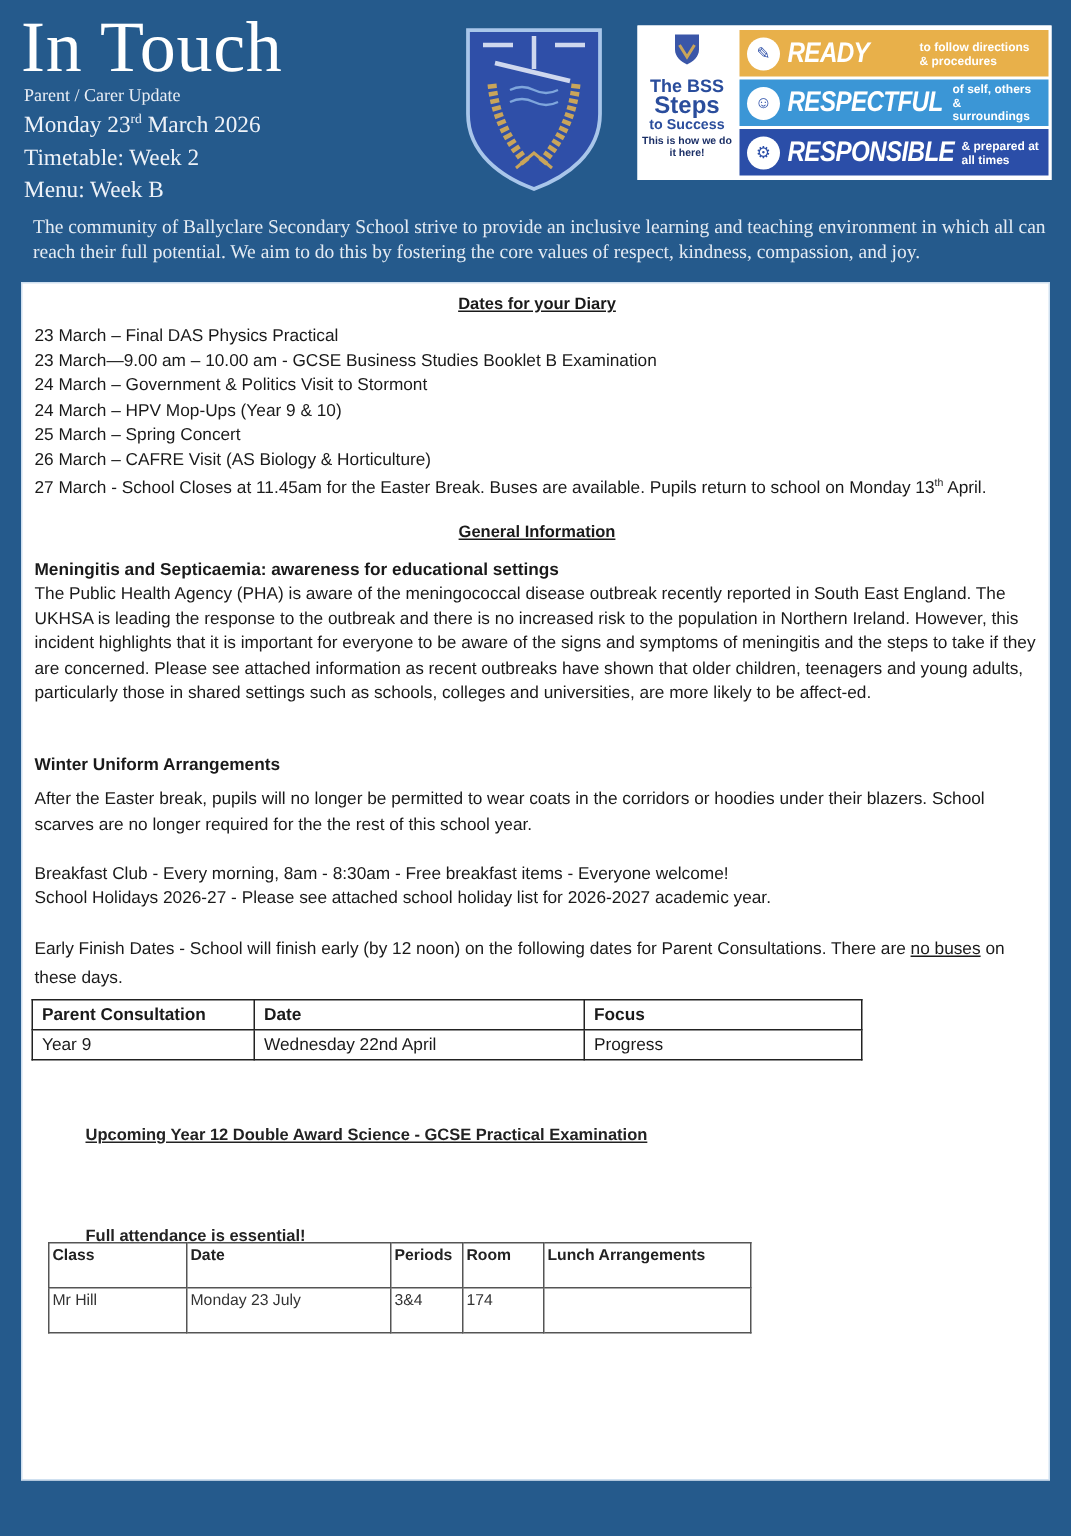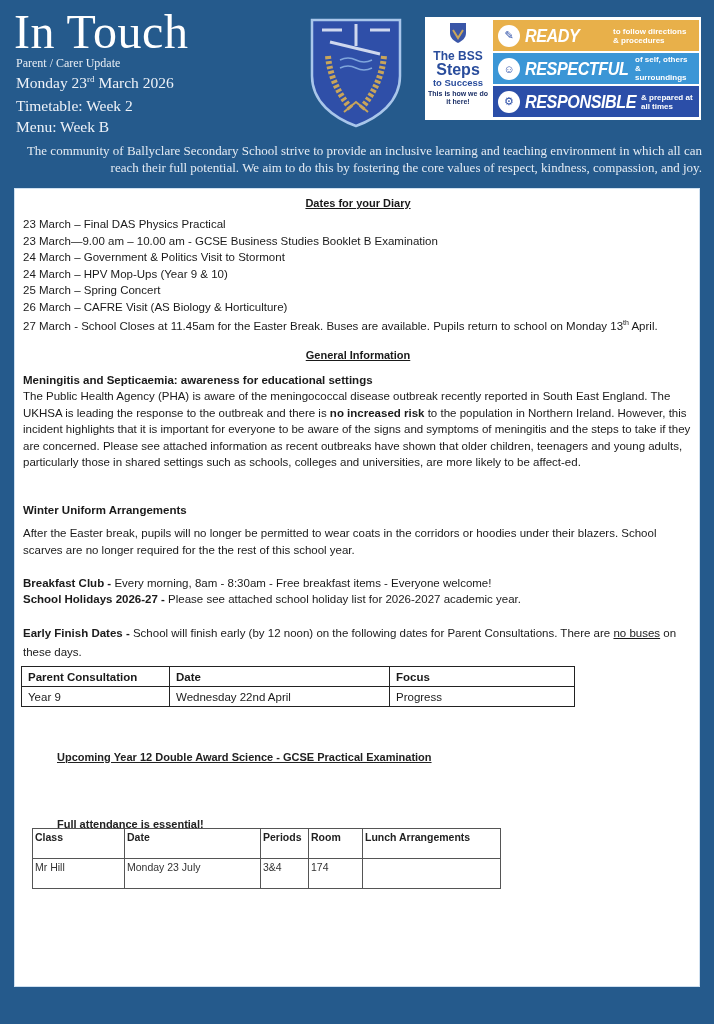--- a/index.html
+++ b/index.html
@@ -4,21 +4,21 @@
 <style>
   * { box-sizing: border-box; margin: 0; padding: 0; }
   html, body { width: 714px; height: 1024px; overflow: hidden; }
   body { background: #255a8c; font-family: "Liberation Sans", sans-serif; color: #1a1a1a; position: relative; }
 
   .header { position: absolute; left: 0; top: 0; width: 636px; height: 185px; }
   .title { position: absolute; left: 14px; top: 4px; font-family: "Liberation Serif", serif; color: #fff; font-size: 48px; line-height: 56px; letter-spacing: 0.5px; }
   .subtitle { position: absolute; left: 16px; top: 56px; font-family: "Liberation Serif", serif; color: #e9eef5; font-size: 12px; }
   .hline { position: absolute; left: 16px; font-family: "Liberation Serif", serif; color: #eef2f8; font-size: 15.5px; }
   .hline sup { font-size: 9px; }
-  .mission { position: absolute; left: 22px; top: 142px; width: 680px; font-family: "Liberation Serif", serif; color: #e4ebf3; font-size: 13px; line-height: 17px; text-align: right; }
+  .mission { position: absolute; left: 22px; top: 142px; width: 680px; font-family: "Liberation Serif", serif; color: #e4ebf3; font-size: 13px; line-height: 17px; text-align: left; }
 
   .crest { position: absolute; left: 308px; top: 16px; width: 96px; height: 112px; }
 
   .steps { position: absolute; left: 425px; top: 17px; width: 276px; height: 103px; background: #fff; border: 1px solid #fff; }
   .steps-left { position: absolute; left: 0; top: 0; width: 64px; height: 101px; text-align: center; color: #2a4d9c; }
   .steps-left .mini-crest { margin: 4px auto 0; width: 18px; height: 22px; }
   .steps-left .l1 { font-weight: bold; font-size: 12px; line-height: 12px; margin-top: 2px; }
   .steps-left .l2 { font-weight: bold; font-size: 16px; line-height: 15px; }
   .steps-left .l3 { font-weight: bold; font-size: 9.5px; line-height: 11px; }
   .steps-left .l4 { font-weight: bold; font-size: 7px; line-height: 8px; color: #1b2f66; margin-top: 2px; }
@@ -28,21 +28,21 @@
   .step.responsible { top: 68px; background: #2b4ea8; }
   .step .ic { width: 22px; height: 22px; border-radius: 50%; background: #fff; margin: 0 5px 0 5px; display: flex; align-items: center; justify-content: center; font-size: 11px; color: #2b4ea8; flex: none; }
   .step .big { font-weight: bold; font-style: italic; color: #fff; font-size: 19px; letter-spacing: -0.5px; transform: scaleX(0.85); transform-origin: left center; white-space: nowrap; }
   .step .small { color: #fff; font-size: 8px; line-height: 9px; font-weight: bold; position: absolute; right: 6px; }
 
   .page { position: absolute; left: 14px; top: 188px; width: 686px; height: 799px; background: #fff; border: 1px solid #cfe0f0; }
   .sec-title { position: absolute; left: 0; width: 686px; text-align: center; font-weight: bold; font-size: 11px; text-decoration: underline; }
   .diary { position: absolute; left: 8px; top: 27px; font-size: 11.5px; line-height: 16.5px; }
   .diary sup { font-size: 7px; }
   .para { position: absolute; left: 8px; width: 672px; font-size: 11.5px; line-height: 16.5px; }
-  .para b { font-weight: bold; }
+  .para b { font-weight: normal; }
   .u { text-decoration: underline; }
 
   table.pc { position: absolute; left: 6px; top: 477px; width: 554px; border-collapse: collapse; font-size: 11.5px; }
   table.pc td, table.pc th { border: 1.5px solid #222; padding: 1px 6px; text-align: left; height: 20px; }
   table.pc th { font-weight: bold; }
 
   .sci { position: absolute; left: 42px; font-family: "Liberation Sans", sans-serif; font-weight: bold; font-size: 11px; color: #222; margin-top: 16px; }
   table.ex { position: absolute; left: 17px; top: 639px; width: 469px; border-collapse: collapse; font-size: 10.5px; color: #333; }
   table.ex td, table.ex th { border: 1.2px solid #555; padding: 2px 2px; text-align: left; vertical-align: top; height: 30px; }
   table.ex th { font-weight: bold; color: #222; }

